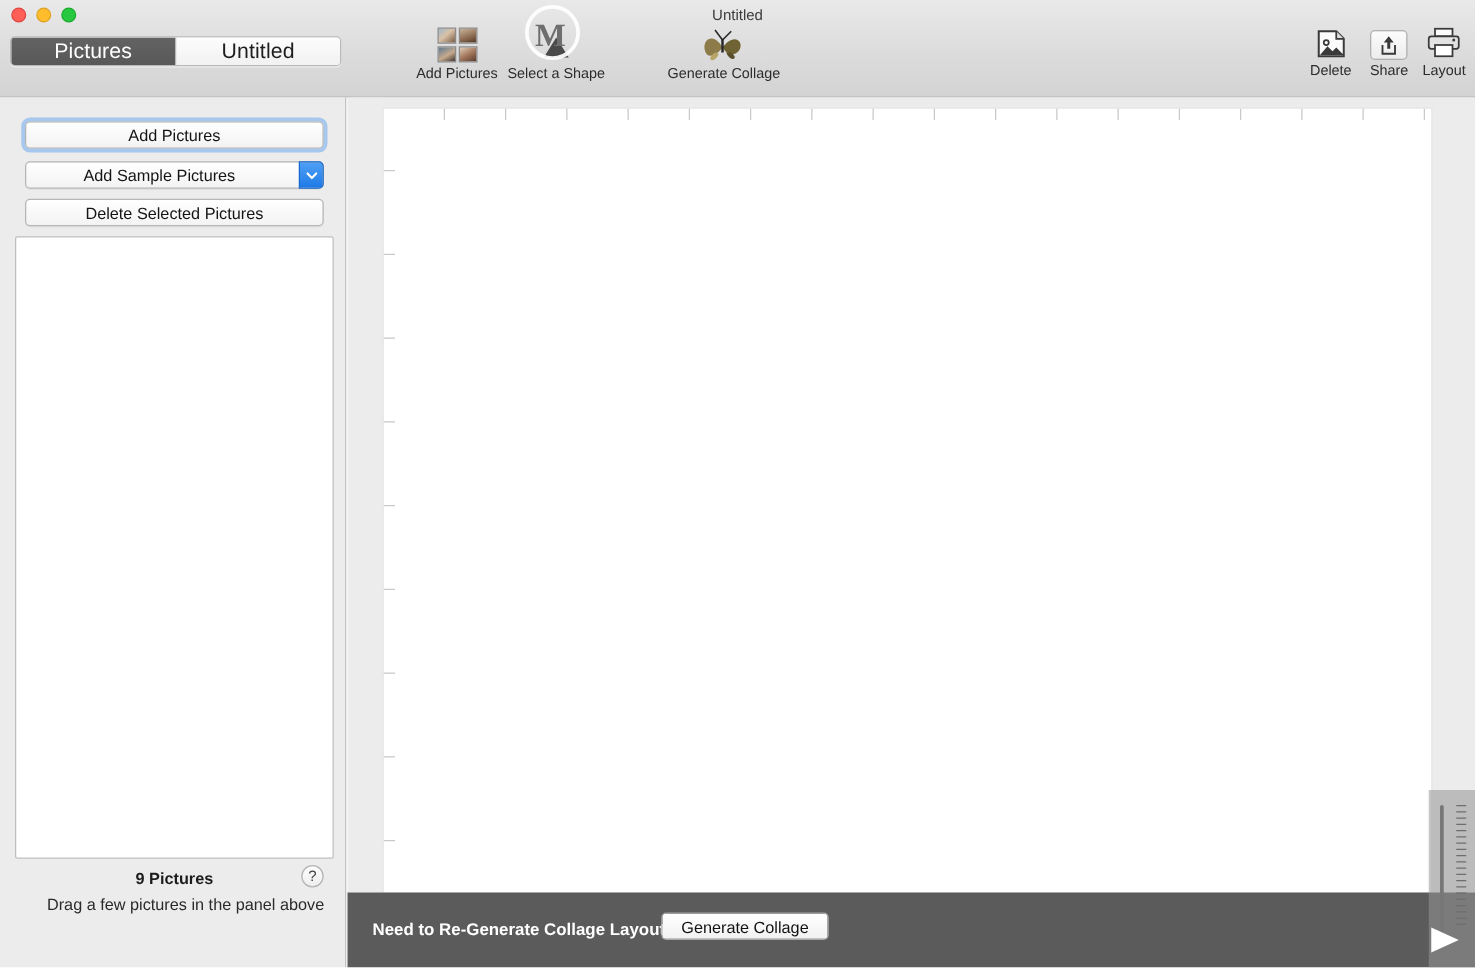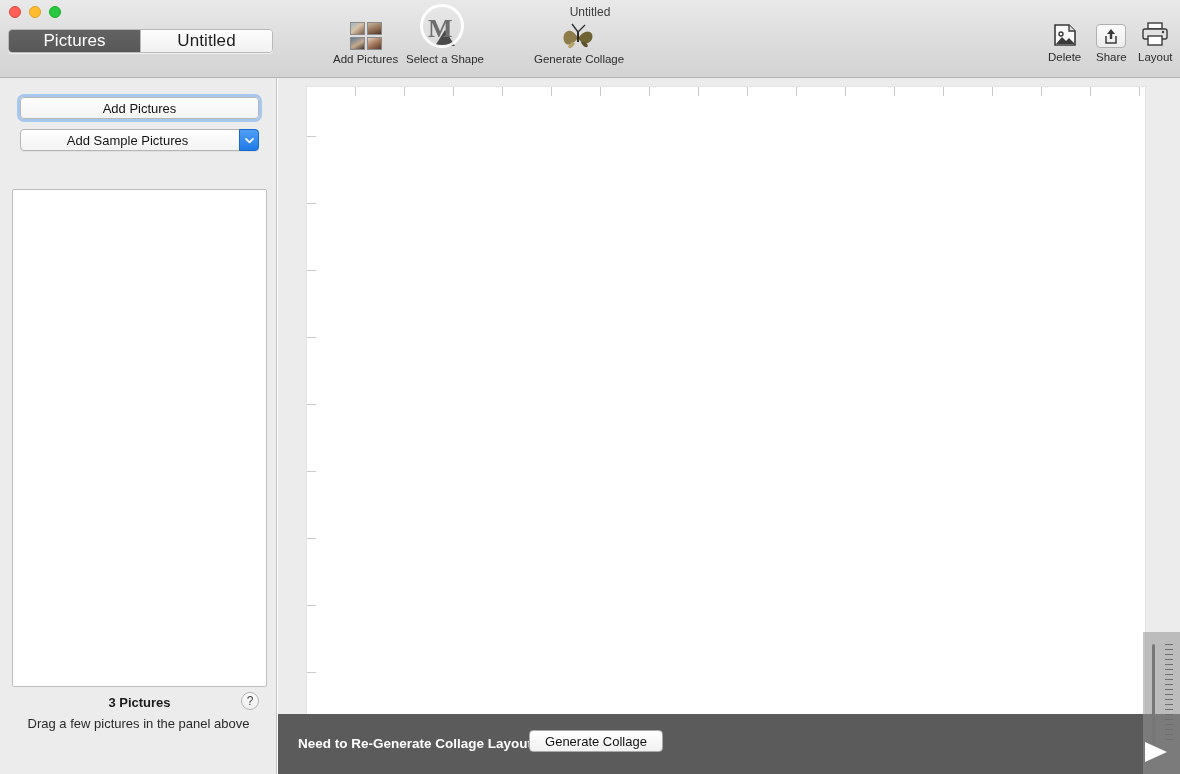--- a/index.html
+++ b/index.html
@@ -137,21 +137,21 @@
   }
   .count-text { font-size:13px; font-weight:bold; color:#1c1c1c; }
   .help-btn {
     position:absolute; right:8px; top:0px; width:18px; height:18px;
     border:1px solid #b5b5b5; border-radius:50%;
     background:linear-gradient(180deg,#fdfdfd,#eeeeee);
     font-size:12px; color:#444; display:flex; align-items:center; justify-content:center;
     cursor:default;
   }
   .hint-text {
-    position:absolute; left:0; top:638px; width:277px; text-align:center;
+    position:absolute; left:10px; top:638px; width:277px; text-align:center;
     font-size:13px; color:#2a2a2a;
   }
 
   
   .canvas-area {
     position:absolute; left:278px; top:78px; width:902px; height:636px;
     background:#ececec; overflow:hidden;
   }
   .ruler-corner {
     position:absolute; left:0; top:0; width:29px; height:9px; background:#ececec;
@@ -304,25 +304,26 @@
 
     <div class="btn" id="btn-sample">
       <span>Add Sample Pictures</span>
       <span class="popup-arrow">
         <svg width="9" height="7" viewBox="0 0 9 7">
           <path d="M1 1.8 L4.5 5.4 L8 1.8" fill="none" stroke="#ffffff" stroke-width="1.7" stroke-linecap="round" stroke-linejoin="round"></path>
         </svg>
       </span>
     </div>
 
+    <div class="btn" id="btn-delete">Delete Selected Pictures</div>
 
     <div class="picture-panel"></div>
 
     <div class="count-row">
-      <span class="count-text">3 Pictures</span>
+      <span class="count-text">9 Pictures</span>
       <span class="help-btn">?</span>
     </div>
 
     <div class="hint-text">Drag a few pictures in the panel above</div>
   </div>
 
   <div class="canvas-area">
     <div class="ruler-corner"></div>
     <div class="canvas-sheet"></div>
     <div id="h-ticks">

